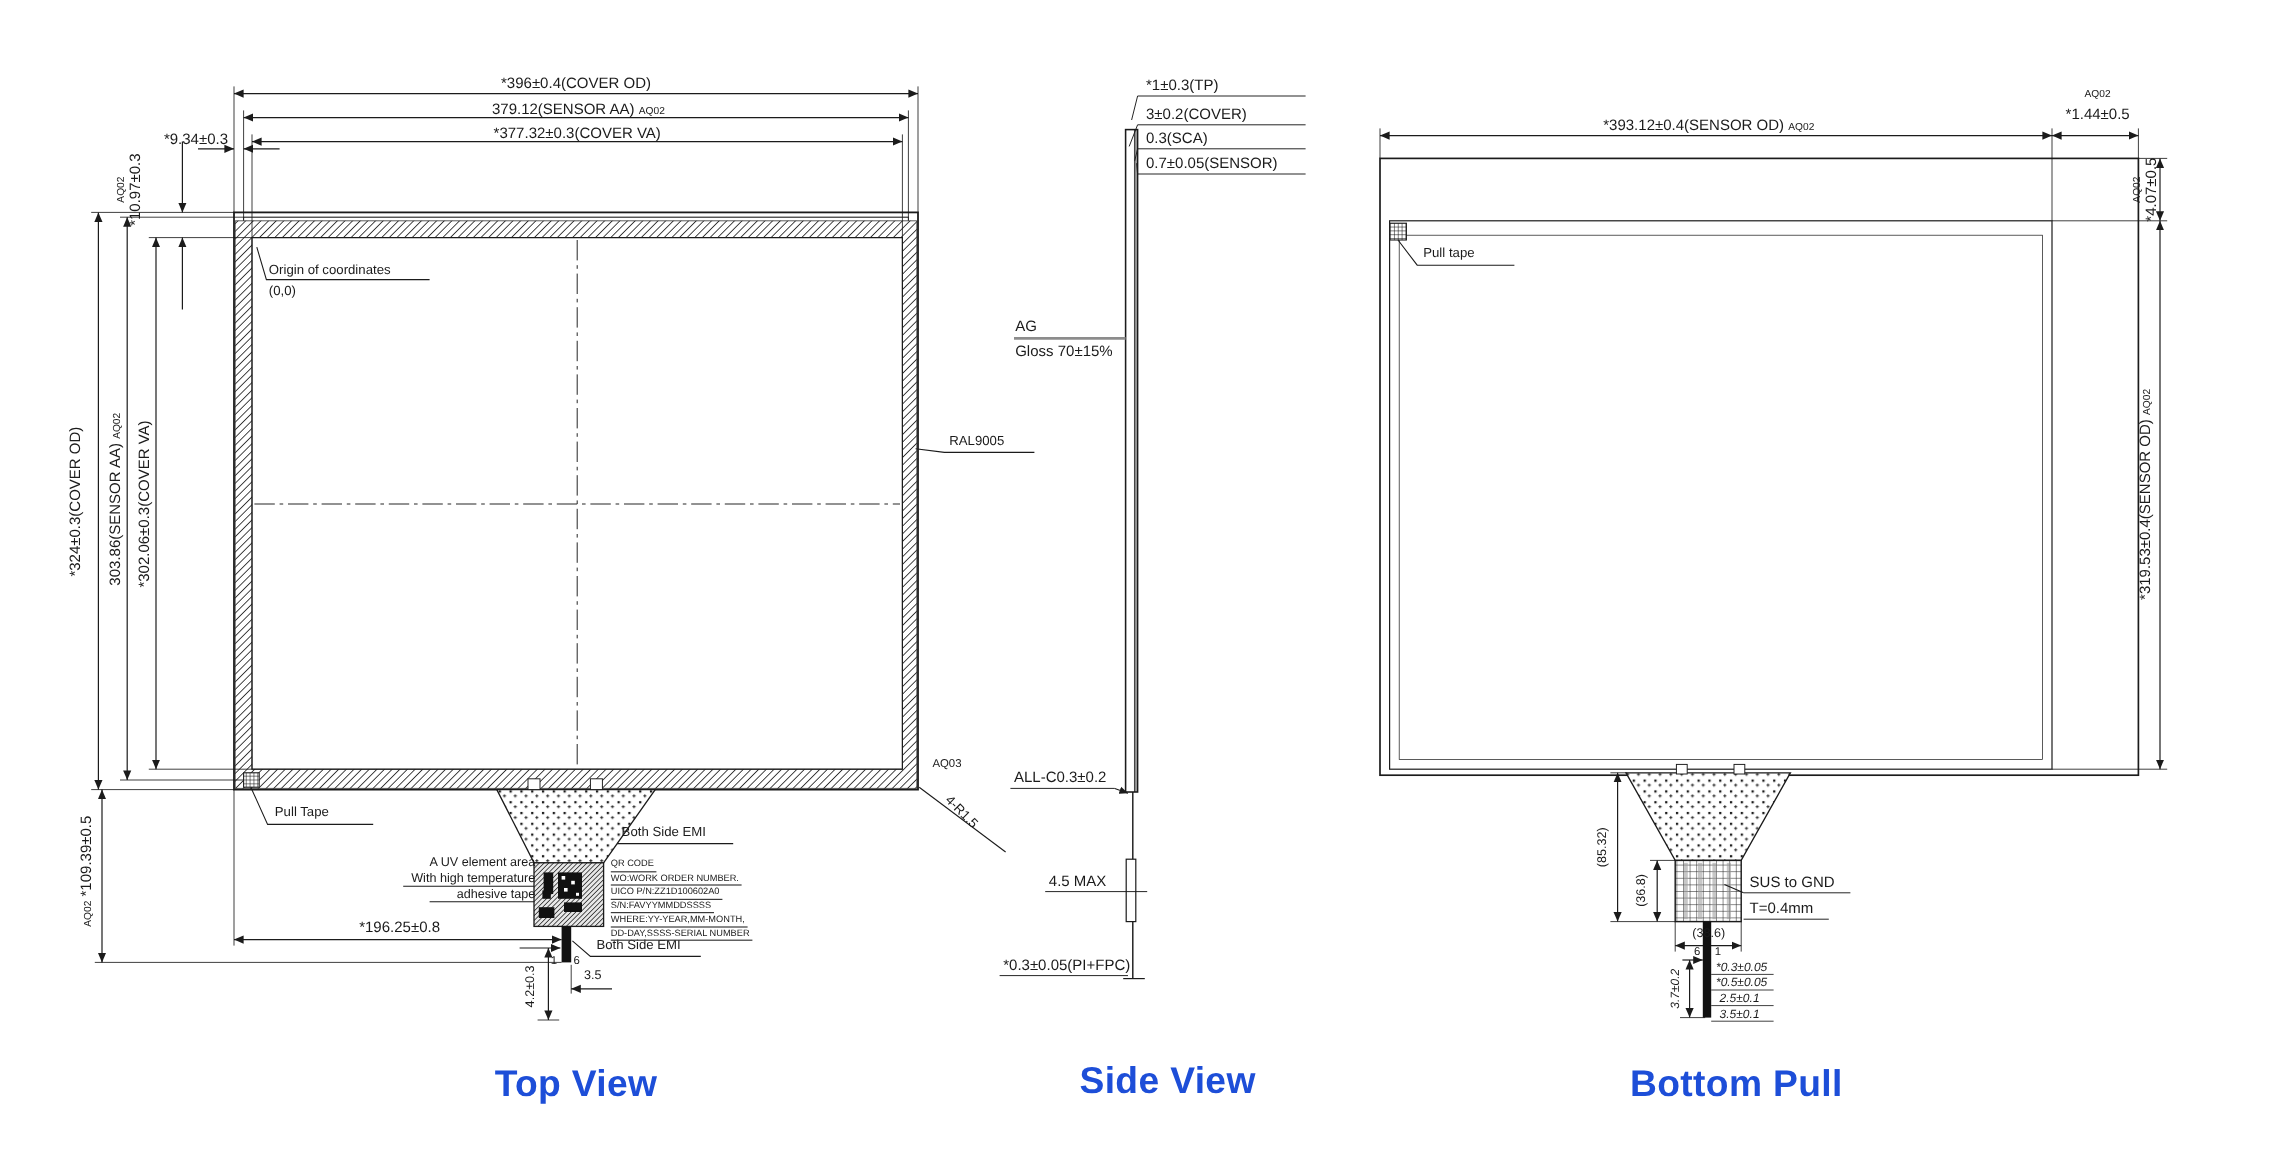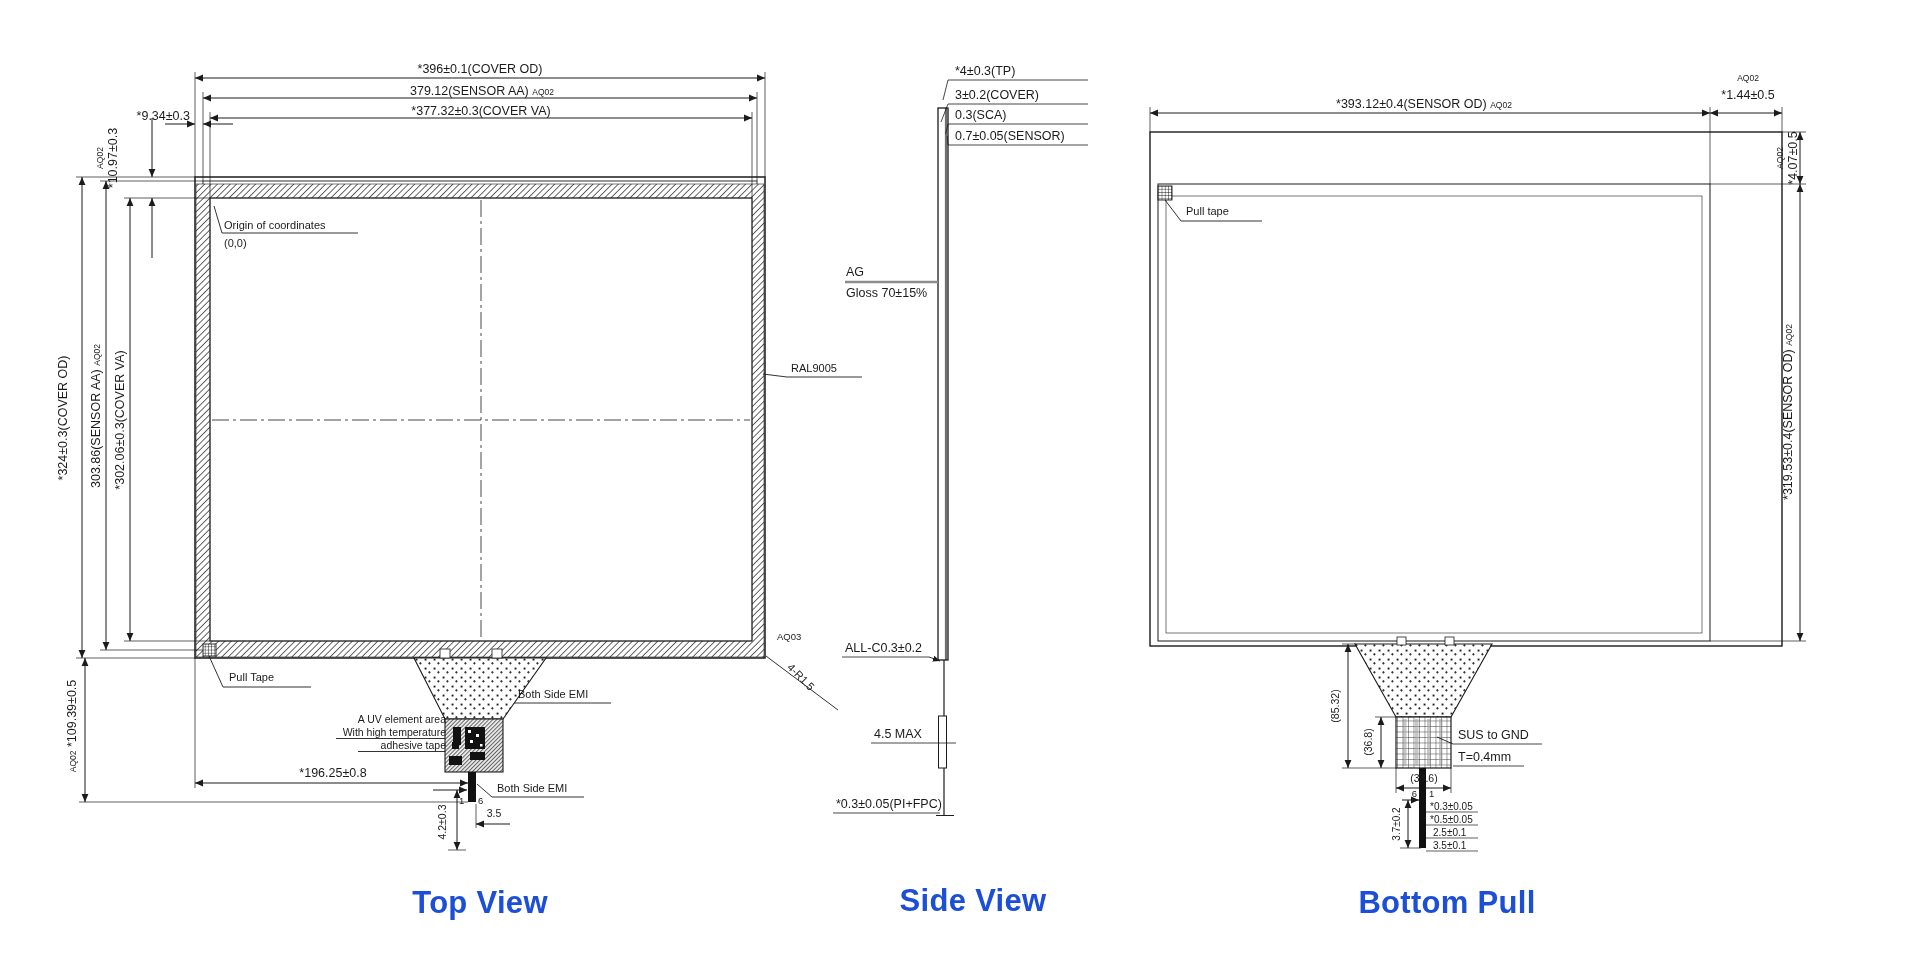--- a/index.html
+++ b/index.html
@@ -10,21 +10,21 @@
   .c { transform:translateX(-50%); }
   .r { transform:translateX(-100%); }
   .v { width:0; height:0; }
   .v > .in { position:absolute; transform:translate(-50%,-50%) rotate(-90deg); white-space:nowrap; display:inline-block; text-align:center; }
   .v45 { width:0; height:0; }
   .v45 > .in { position:absolute; transform:translate(-50%,-50%) rotate(45deg); white-space:nowrap; display:inline-block; }
   .tag { font-size:8.5px; }
   .md { font-size:11px; }
   .sm { font-size:10.5px; }
   .xs { font-size:9.5px; }
-  .x10 { font-size:10px; }
+  .x10 { font-size:10px;font-style:italic; }
   .tiny { font-size:7.7px; line-height:1.3; }
   .tiny > div { border-bottom:0.8px solid #3a3a3a; width:max-content; padding:0 2px 0.5px 0; }
   .title { font-size:31px; font-weight:700; color:#1d4ed8; letter-spacing:0.3px; }
 </style>
 </head>
 <body>
 
 <div id="stage">
 
 <svg class="linework" width="1906" height="970" viewBox="0 0 1906 970">
@@ -227,21 +227,21 @@
       <line x1="1400" y1="848" x2="1421" y2="848"></line>
       <line x1="1426" y1="812" x2="1478" y2="812"></line>
       <line x1="1426" y1="825" x2="1478" y2="825"></line>
       <line x1="1426" y1="838" x2="1478" y2="838"></line>
       <line x1="1426" y1="851" x2="1478" y2="851"></line>
     </g>
     <rect x="1419" y="768" width="7" height="80" fill="#111" stroke="none"></rect>
   </g>
 </svg>
 
-<div class="lbl c" style="left:480px;top:62px">*396±0.1(COVER OD)</div>
+<div class="lbl c" style="left:480px;top:62px">*396±0.4(COVER OD)</div>
 <div class="lbl c" style="left:482px;top:84px"><span>379.12(SENSOR AA)</span> <span class="tag">AQ02</span></div>
 <div class="lbl c" style="left:481px;top:104px">*377.32±0.3(COVER VA)</div>
 <div class="lbl r" style="left:190px;top:109px">*9.34±0.3</div>
 <div class="lbl v" style="left:106px;top:158px">
       <span class="in"><span class="tag">AQ02</span><br><span>*10.97±0.3</span></span>
     </div>
 <div class="lbl v" style="left:63px;top:418px">
       <span class="in">*324±0.3(COVER OD)</span>
     </div>
 <div class="lbl v" style="left:96px;top:416px">
@@ -256,33 +256,41 @@
 <div class="lbl xs" style="left:777px;top:632px">AQ03</div>
 <div class="lbl v45 md" style="left:801px;top:677px">
       <span class="in">4-R1.5</span>
     </div>
 <div class="lbl md" style="left:229px;top:671px">Pull Tape</div>
 <div class="lbl md" style="left:518px;top:688px">Both Side EMI</div>
 <div class="lbl md" style="left:497px;top:782px">Both Side EMI</div>
 <div class="lbl sm r" style="left:446px;top:714px">A UV element area</div>
 <div class="lbl sm r" style="left:446px;top:727px">With high temperature</div>
 <div class="lbl sm r" style="left:446px;top:740px">adhesive tape</div>
+<div class="lbl tiny" style="left:509px;top:715px">
+  <div>QR CODE</div>
+  <div>WO:WORK ORDER NUMBER.</div>
+  <div>UICO P/N:ZZ1D100602A0</div>
+  <div>S/N:FAVYYMMDDSSSS</div>
+  <div>WHERE:YY-YEAR,MM-MONTH,</div>
+  <div>DD-DAY,SSSS-SERIAL NUMBER</div>
+</div>
 <div class="lbl c" style="left:333px;top:766px">*196.25±0.8</div>
 <div class="lbl v" style="left:72px;top:726px">
       <span class="in"><span class="tag">AQ02</span> <span>*109.39±0.5</span></span>
     </div>
 <div class="lbl v sm" style="left:443px;top:822px">
       <span class="in">4.2±0.3</span>
     </div>
 <div class="lbl c sm" style="left:494px;top:808px">3.5</div>
 <div class="lbl xs" style="left:459px;top:796px">1</div>
 <div class="lbl xs" style="left:478px;top:796px">6</div>
 <div class="lbl c title" style="left:480px;top:886px">Top View</div>
 
-<div class="lbl" style="left:955px;top:64px">*4±0.3(TP)</div>
+<div class="lbl" style="left:955px;top:64px">*1±0.3(TP)</div>
 <div class="lbl" style="left:955px;top:88px">3±0.2(COVER)</div>
 <div class="lbl" style="left:955px;top:108px">0.3(SCA)</div>
 <div class="lbl" style="left:955px;top:129px">0.7±0.05(SENSOR)</div>
 <div class="lbl" style="left:846px;top:265px">AG</div>
 <div class="lbl" style="left:846px;top:286px">Gloss 70±15%</div>
 <div class="lbl" style="left:845px;top:641px">ALL-C0.3±0.2</div>
 <div class="lbl" style="left:874px;top:727px">4.5 MAX</div>
 <div class="lbl" style="left:836px;top:797px">*0.3±0.05(PI+FPC)</div>
 <div class="lbl c title" style="left:973px;top:884px">Side View</div>
 

